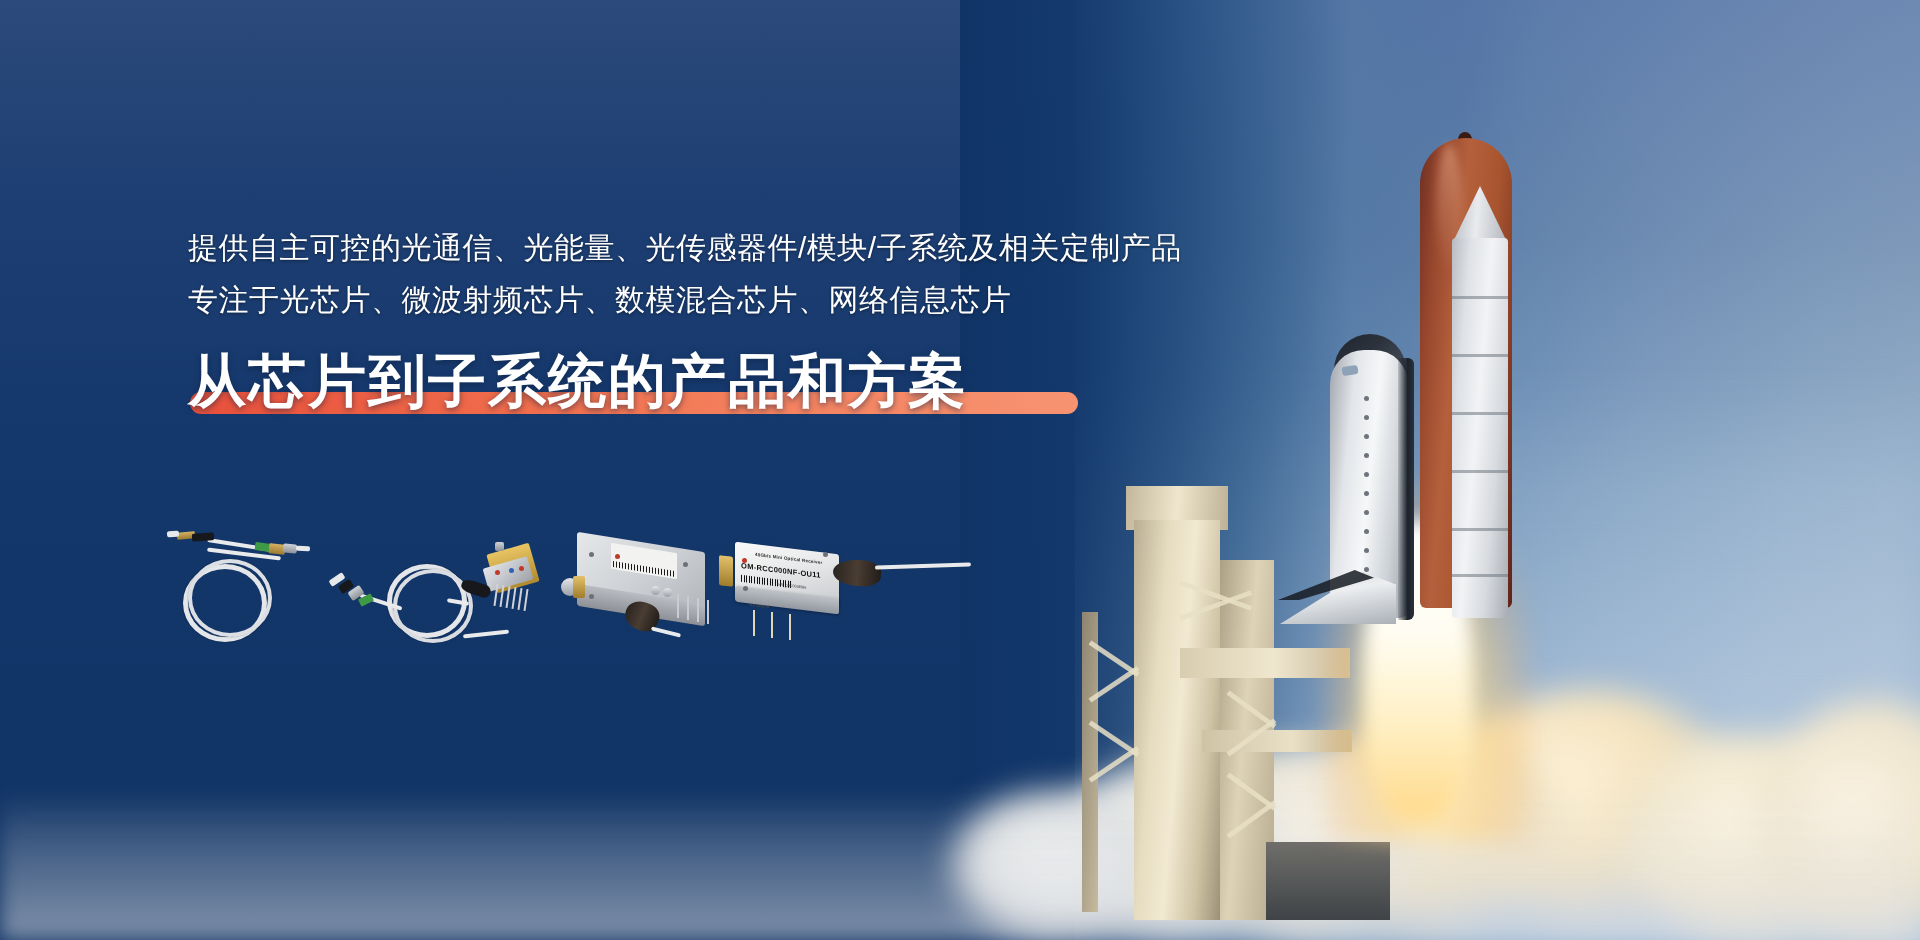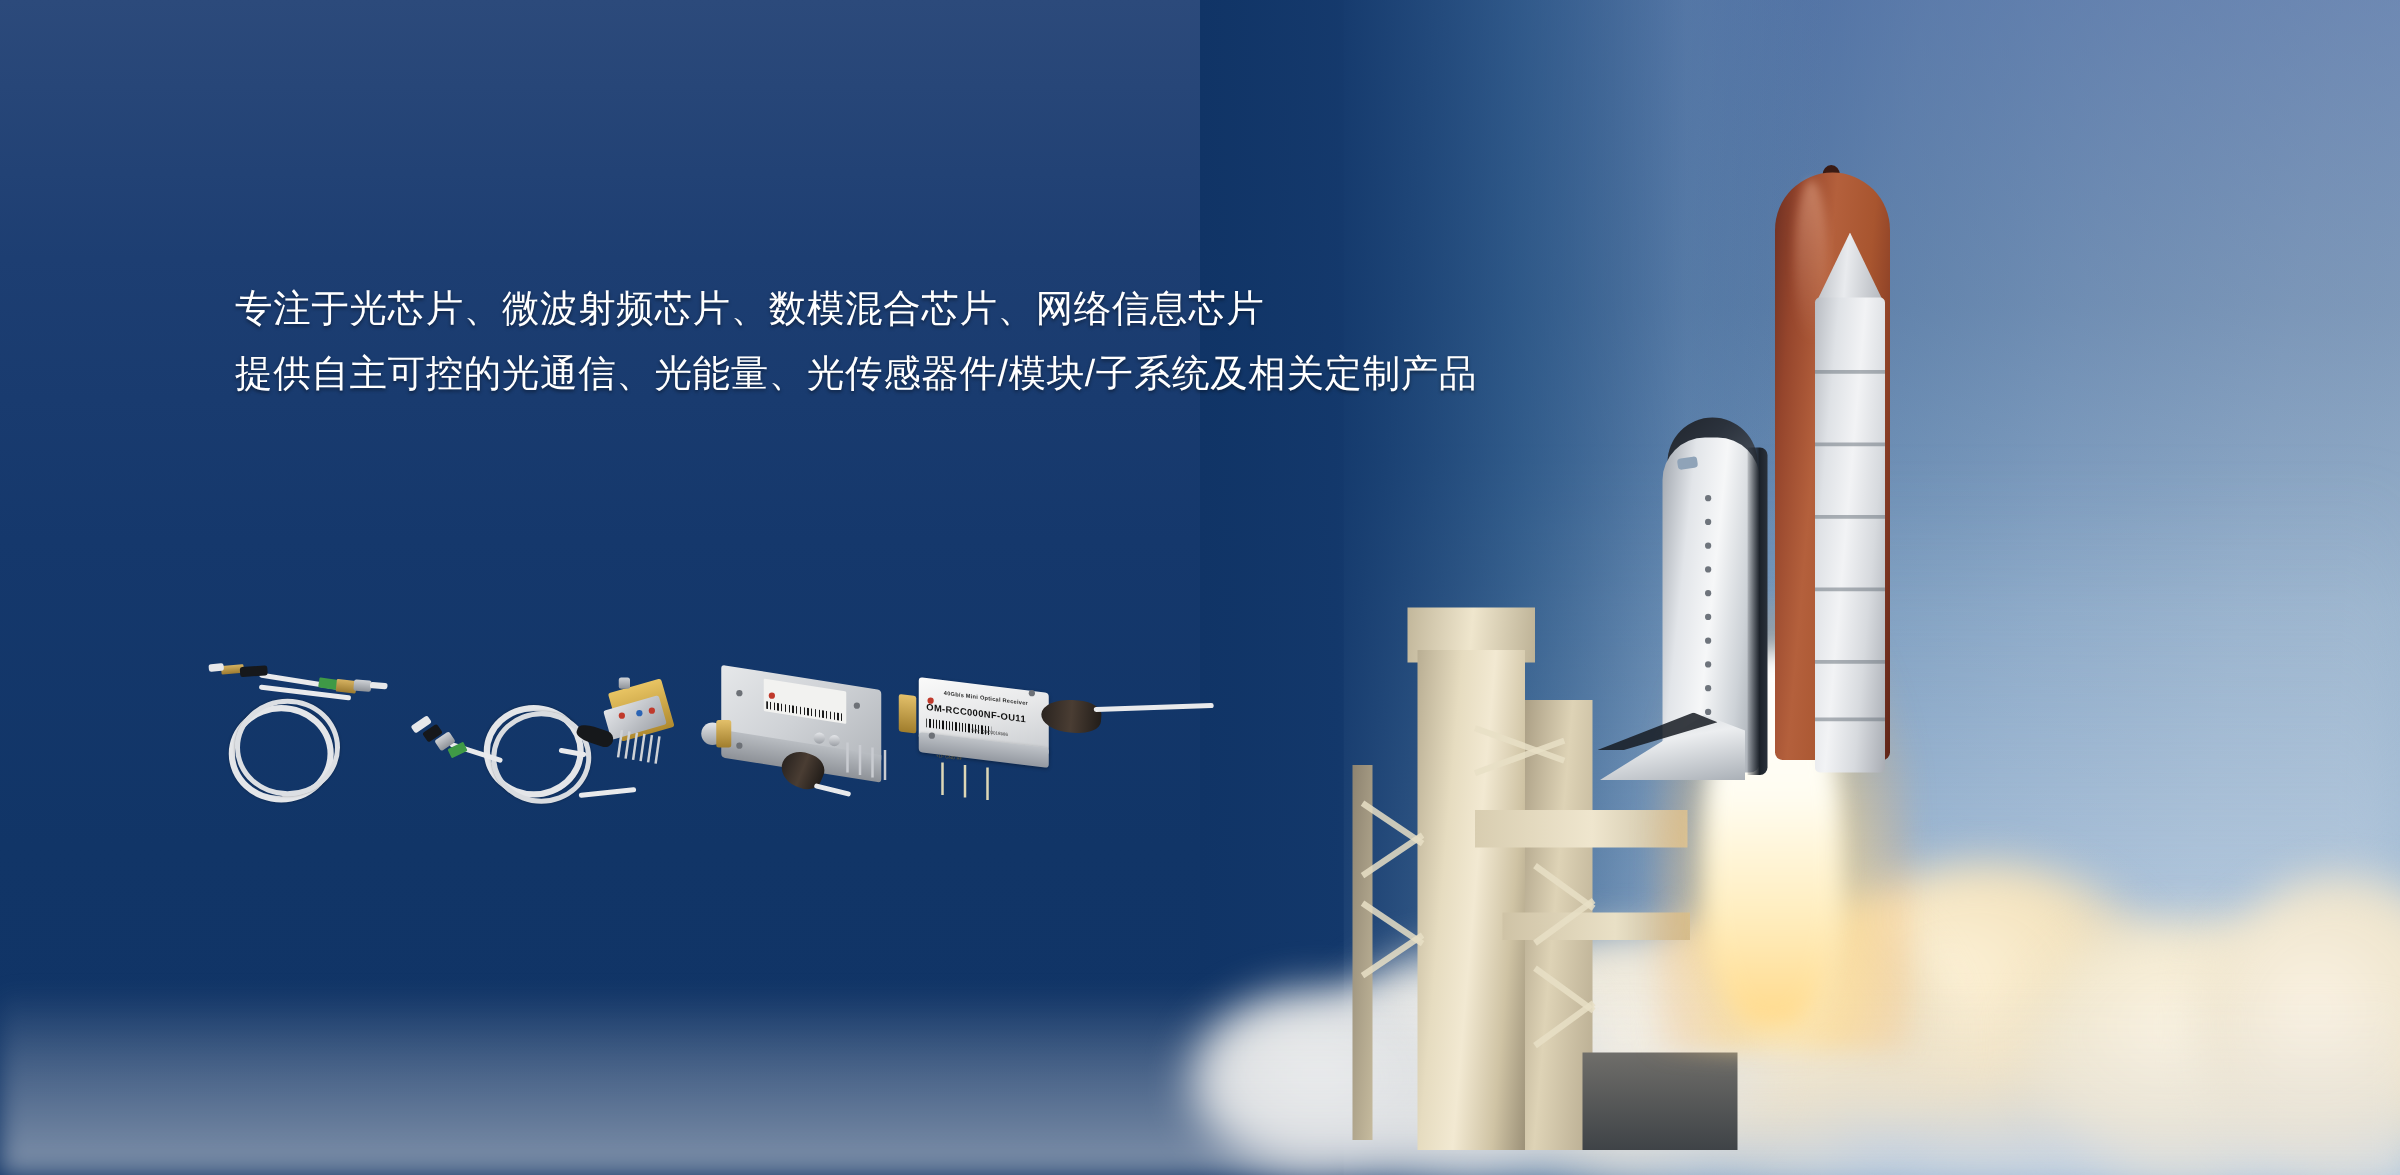--- a/index.html
+++ b/index.html
@@ -357,22 +357,26 @@
       <span class="ring" style="top:58px"></span>
       <span class="ring" style="top:116px"></span>
       <span class="ring" style="top:174px"></span>
       <span class="ring" style="top:232px"></span>
       <span class="ring" style="top:290px"></span>
       <span class="ring" style="top:336px"></span>
     </div>
   </div>
 
   <div class="copy">
+    <div class="line">提供自主可控的光通信、光能量、光传感器件/模块/子系统及相关定制产品</div>
     <div class="line">专注于光芯片、微波射频芯片、数模混合芯片、网络信息芯片</div>
-    <div class="line">提供自主可控的光通信、光能量、光传感器件/模块/子系统及相关定制产品</div>
+    <div class="headline-wrap">
+      <div class="underbar"></div>
+      <div class="headline">从芯片到子系统的产品和方案</div>
+    </div>
   </div>
 
   <div class="products">
 
     <div class="prod" style="left:0;top:0;width:160px;height:120px;">
       <div class="coil" style="left:28px;top:36px;width:84px;height:78px;border-color:#e4e6e9;"></div>
       <div class="coil" style="left:33px;top:31px;width:84px;height:78px;border-color:#dcdfe3;border-width:4px;"></div>
       <div class="fiber" style="left:52px;top:16px;width:78px;transform:rotate(9deg);"></div>
       <div class="fiber" style="left:52px;top:24px;width:74px;transform:rotate(7deg);"></div>
 

